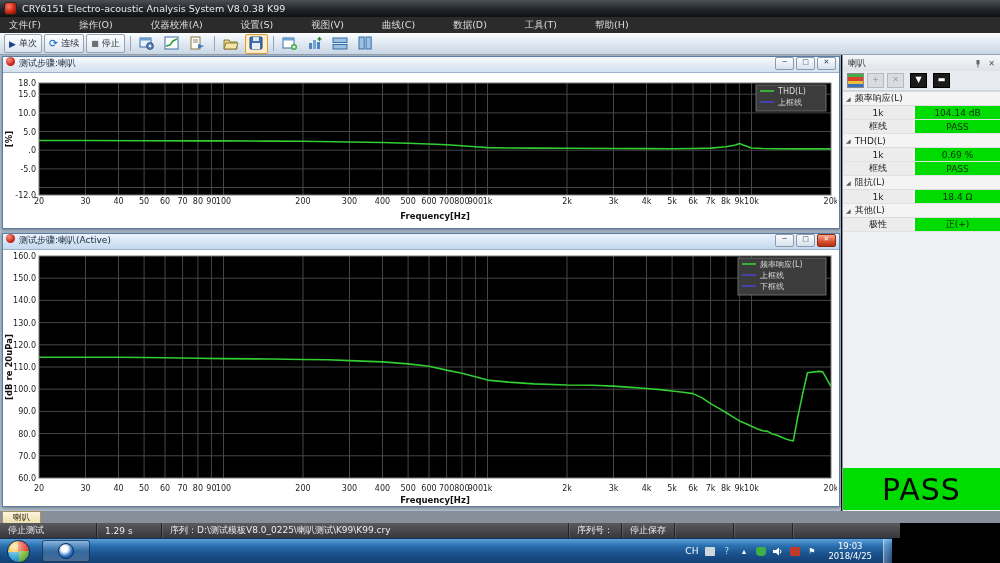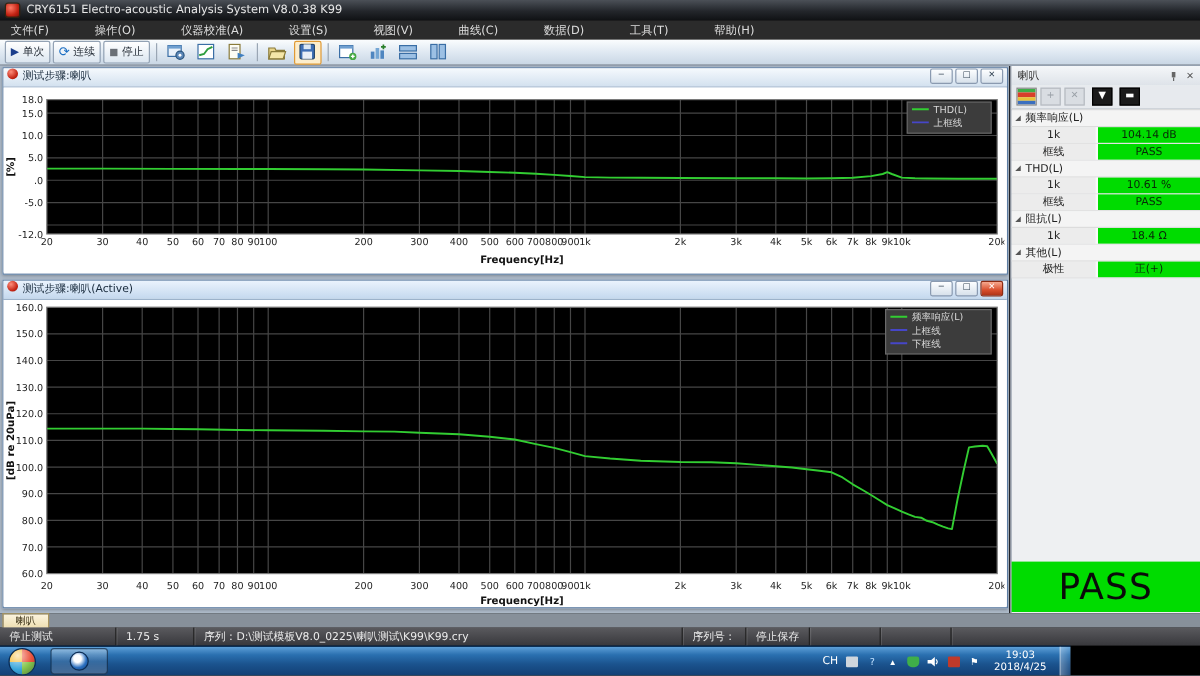--- a/index.html
+++ b/index.html
@@ -72,21 +72,21 @@
   .pass-box{position:absolute;left:0;right:0;bottom:1px;height:42px;background:#00dc00;
     display:flex;align-items:center;justify-content:center;font-size:30px;color:#0a0a0a;letter-spacing:1px;}
 
   
   .tabrow{position:absolute;top:511px;left:0;width:1000px;height:12px;background:#87909a;}
   .tab-active{position:absolute;left:2px;top:0;height:11px;padding:0 10px;display:flex;align-items:center;
     background:linear-gradient(#fcf4de,#eedfb2);border:1px solid #a9945e;border-bottom:none;
     font-size:8.5px;color:#3a3014;}
 
   
-  .statusbar{position:absolute;top:523px;left:0;width:1000px;height:15px;
+  .statusbar{position:absolute;top:523px;left:0;width:900px;height:15px;
     background:linear-gradient(#5a5a5e,#38383c);color:#ececec;font-size:9px;display:flex;align-items:flex-end;}
   .sb-item{padding:0 8px;height:100%;display:flex;align-items:center;border-right:1px solid #222;
     box-shadow:1px 0 0 rgba(255,255,255,.12);white-space:nowrap;}
   .sb-item.w1{min-width:80px;} .sb-item.w2{min-width:48px;} .sb-item.path{min-width:390px;}
   .sb-item.empty{min-width:42px;}
 
   
   .taskbar{position:absolute;top:538px;left:0;width:892px;height:25px;display:flex;align-items:center;
     background:linear-gradient(180deg,#5ea0d8 0%,#2a70b0 28%,#1b538e 60%,#123f74 100%);
     border-top:1px solid #0b3460;box-sizing:border-box;}
@@ -450,21 +450,21 @@
         <div class="rp-row">
           <div class="rp-label">框线</div>
           <div class="rp-value">PASS</div>
         </div>
         <div class="rp-sec">
           <span class="tri">◢</span>
           <span>THD(L)</span>
         </div>
         <div class="rp-row">
           <div class="rp-label">1k</div>
-          <div class="rp-value">10.61 %</div>
+          <div class="rp-value">0.69 %</div>
         </div>
         <div class="rp-row">
           <div class="rp-label">框线</div>
           <div class="rp-value">PASS</div>
         </div>
         <div class="rp-sec">
           <span class="tri">◢</span>
           <span>阻抗(L)</span>
         </div>
         <div class="rp-row">
@@ -482,21 +482,21 @@
       </div>
     <div class="pass-box">PASS</div>
   </div>
 
   <div class="tabrow">
     <span class="tab-active">喇叭</span>
   </div>
 
   <div class="statusbar" id="statusbar">
       <span class="sb-item w1">停止测试</span>
-      <span class="sb-item w2">1.75 s</span>
+      <span class="sb-item w2">1.29 s</span>
       <span class="sb-item path">序列：D:\测试模板V8.0_0225\喇叭测试\K99\K99.cry</span>
       <span class="sb-item ">序列号：</span>
       <span class="sb-item ">停止保存</span>
       <span class="sb-item empty"></span>
       <span class="sb-item empty"></span>
     </div>
 
   <div class="taskbar">
     <div class="start-orb"></div>
     <div class="task-app">

